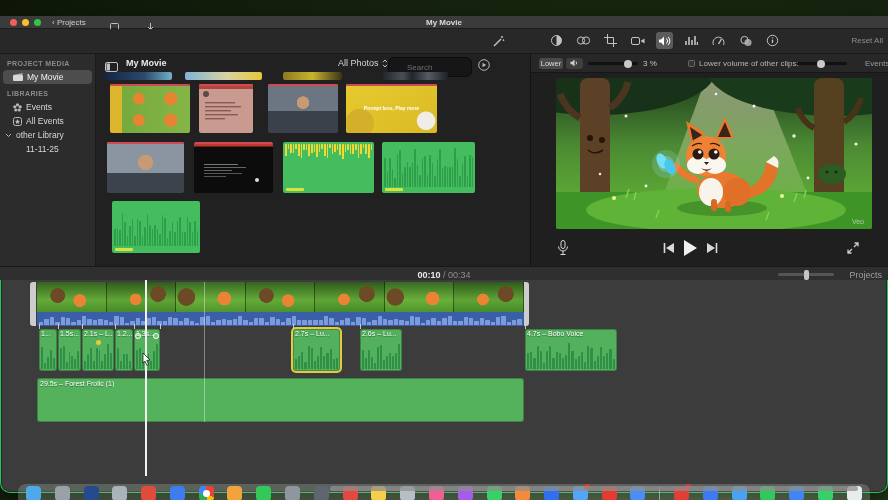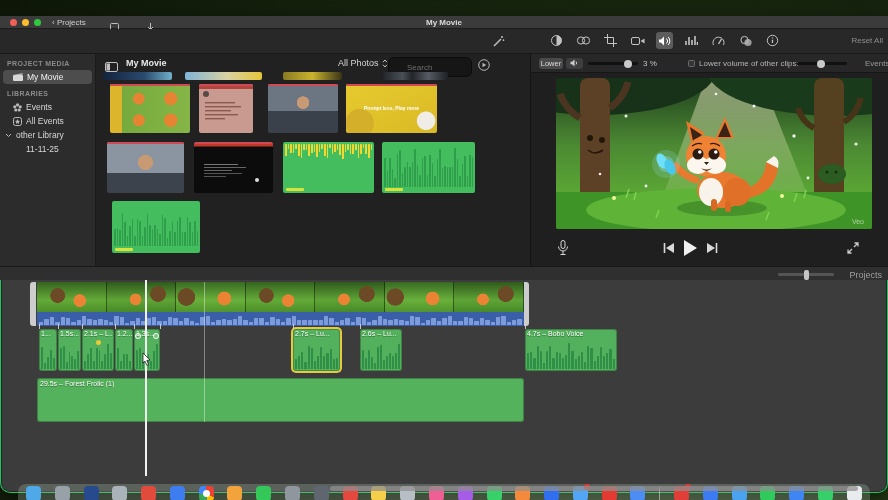--- a/index.html
+++ b/index.html
@@ -557,20 +557,23 @@
       </span>
       <span class="tbtn" style="left:316px;top:6px">
         <svg width="12" height="12" viewBox="0 0 12 12">
             <path d="M7.5 1H11v3.5M4.5 11H1V7.5M11 1L7 5M1 11l4-4" fill="none" stroke="#c9c9c9" stroke-width="1.3"></path>
           </svg>
       </span>
     </div>
   </div>
 
   <div class="tl-head">
+    <span class="tl-time">
+      <span>00:10</span> <span class="dim"><span>/</span> <span>00:34</span></span>
+    </span>
     <span class="slider" style="left:778px;top:6px;width:56px;background:#555">
       <span class="knob" style="left:26px;width:5px;height:10px;border-radius:2px;top:-3.5px;background:#c4c4c4"></span>
     </span>
     <span class="tl-settings">Projects</span>
   </div>
 
   <div class="tl-body"></div>
 
   <span class="bracket" style="left:30px;border-radius:3px 0 0 3px"></span>
   <div class="filmstrip">

